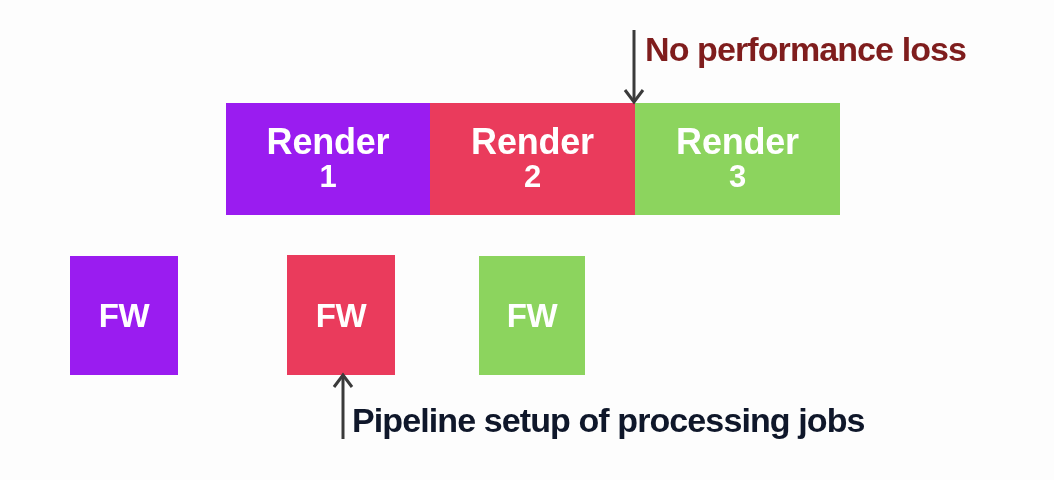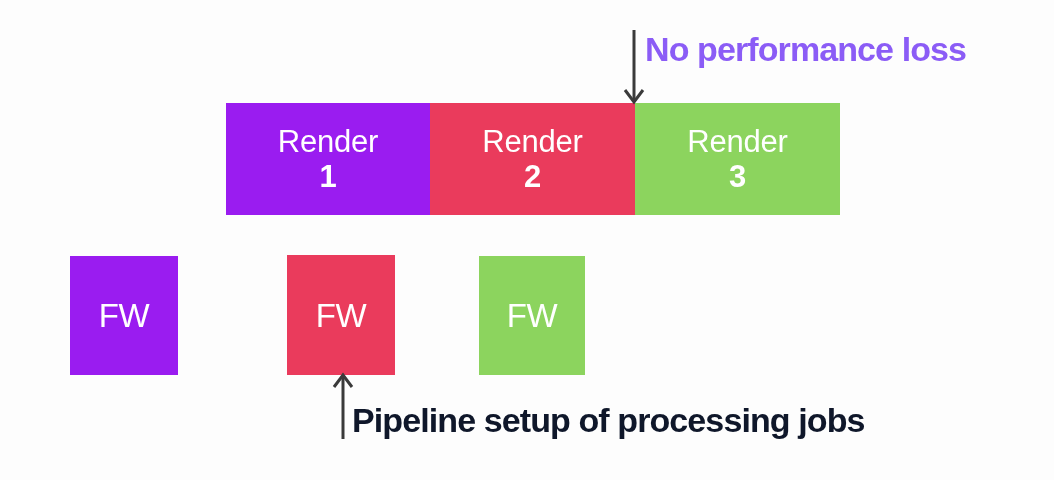--- a/index.html
+++ b/index.html
@@ -34,22 +34,22 @@
     height: 100%;
     display: flex;
     flex-direction: column;
     align-items: center;
     justify-content: flex-start;
     box-sizing: border-box;
     padding-top: 22px;
   }
   .render-seg .seg-title {
     color: #ffffff;
-    font-size: 31px;
-    font-weight: normal;
+    font-size: 36px;
+    font-weight: bold;
     line-height: 34px;
     letter-spacing: -0.2px;
   }
   .render-seg .seg-index {
     color: #ffffff;
     font-size: 31px;
     font-weight: bold;
     line-height: 36px;
     letter-spacing: -0.2px;
   }
@@ -60,21 +60,21 @@
   
   .fw-box {
     position: absolute;
     display: flex;
     align-items: center;
     justify-content: center;
   }
   .fw-box .fw-label {
     color: #ffffff;
     font-size: 33px;
-    font-weight: normal;
+    font-weight: bold;
     letter-spacing: -0.3px;
     line-height: 33px;
   }
   .fw-1 { left: 70px;  top: 256px; width: 108px; height: 119px; }
   .fw-2 { left: 287px; top: 255px; width: 108px; height: 120px; }
   .fw-3 { left: 479px; top: 256px; width: 106px; height: 119px; }
 
   
   .annotation-text {
     position: absolute;
@@ -128,21 +128,21 @@
 
   <div class="fw-box fw-3" style="background: rgb(140, 212, 94);">
     <span class="fw-label" style="color: rgb(255, 255, 255);">FW</span>
   </div>
 
   <svg class="arrow-svg arrow-top" viewBox="0 0 34 80">
     <line x1="16" y1="2" x2="16" y2="72" stroke="#3a3a3a" stroke-width="3"></line>
     <polyline points="7,62 16,74 25,62" fill="none" stroke="#3a3a3a" stroke-width="3" stroke-linecap="butt" stroke-linejoin="miter"></polyline>
   </svg>
 
-  <div class="annotation-text anno-top" style="color: #8b5cf6;">No performance loss</div>
+  <div class="annotation-text anno-top" style="color: #7f1d1d;">No performance loss</div>
 
   <svg class="arrow-svg arrow-bot" viewBox="0 0 34 68">
     <line x1="16" y1="66" x2="16" y2="2" stroke="#3a3a3a" stroke-width="3"></line>
     <polyline points="7,14 16,2 25,14" fill="none" stroke="#3a3a3a" stroke-width="3" stroke-linecap="butt" stroke-linejoin="miter"></polyline>
   </svg>
 
   <div class="annotation-text anno-bot" style="color: #0f172a;">Pipeline setup of processing jobs</div>
 
 </div>
 

